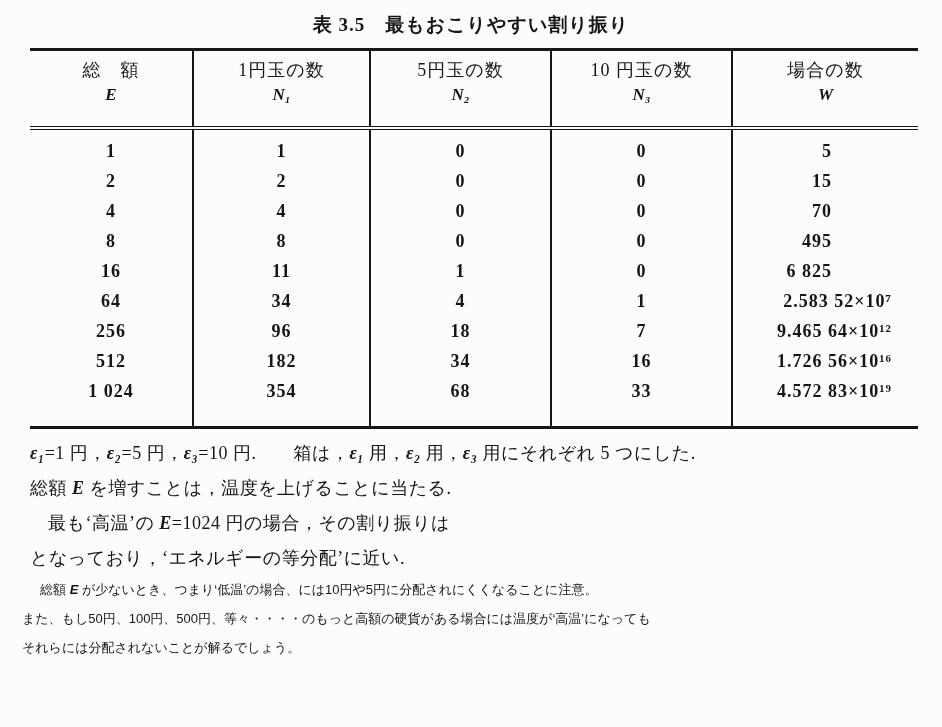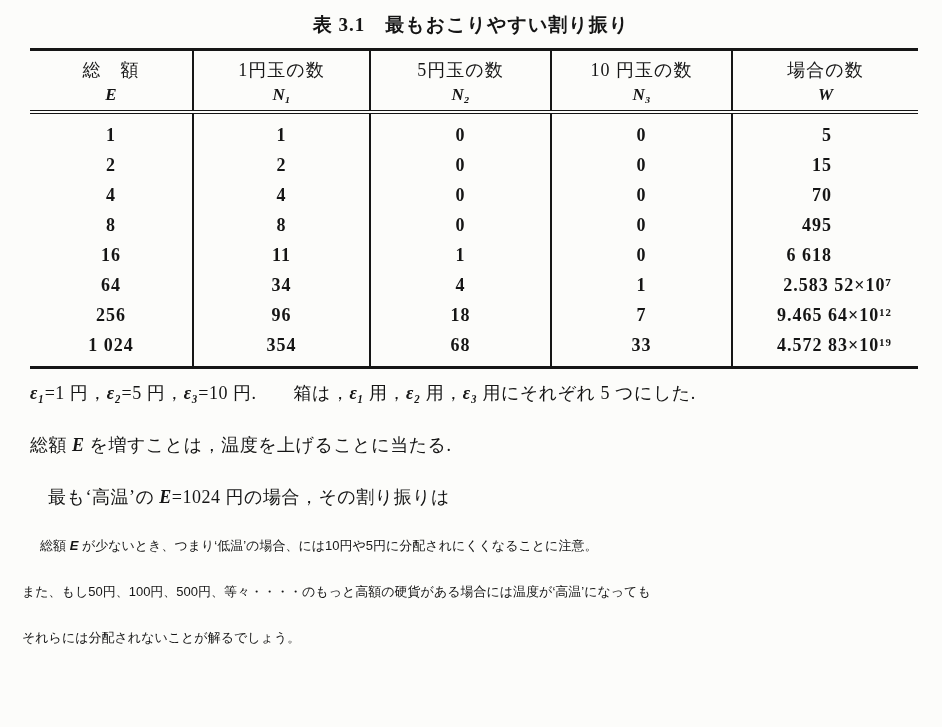--- a/index.html
+++ b/index.html
@@ -27,21 +27,21 @@
     border-bottom:3px solid #161616;
   }
   table.coins col.c0{width:163px;}
   table.coins col.c1{width:177px;}
   table.coins col.c2{width:181px;}
   table.coins col.c3{width:181px;}
   table.coins col.c4{width:186px;}
 
   table.coins th{
     border-bottom:4px double #161616;
-    padding:7px 0 5px 0;
+    padding:7px 0 21px 0;
     font-weight:normal;
     vertical-align:middle;
   }
   table.coins th:not(:last-child),
   table.coins td:not(:last-child){
     border-right:2px solid #161616;
   }
   .col-label{font-size:18px;letter-spacing:1px;}
   .col-symbol{
     font-size:17px;font-style:italic;font-weight:600;
@@ -50,45 +50,45 @@
   table.coins td{
     height:30px;
     text-align:center;
     font-size:18px;font-weight:600;
     letter-spacing:1px;
     padding:0;
   }
   table.coins td.w{text-align:right;padding-right:26px;}
   table.coins td.w-int{padding-right:86px;}
   table.coins tr:first-child td{padding-top:6px;}
-  table.coins tr:last-child td{padding-bottom:6px;}
+  table.coins tr:last-child td{padding-bottom:20px;}
 
   .notes{margin:12px 0 0 30px;width:890px;}
   .note{
     font-size:18px;
-    margin-top:28px;
+    margin-top:11px;
     letter-spacing:0.5px;
     white-space:nowrap;
   }
   .note.indent{padding-left:18px;}
   .note.gothic{
     font-family:Liberation Sans, sans-serif;
     font-size:13px;
     margin-left:-8px;
     letter-spacing:0;
   }
   .note .it{font-style:italic;font-weight:600;}
   .note.first{margin-top:10px;}
 </style>
 </head>
 <body>
 
 <div class="page">
 
-  <div class="title">表 3.1　最もおこりやすい割り振り</div>
+  <div class="title">表 3.5　最もおこりやすい割り振り</div>
 
   <table class="coins">
     <colgroup>
       <col class="c0">
         <col class="c1">
         <col class="c2">
         <col class="c3">
         <col class="c4">
     </colgroup>
     <thead>
@@ -142,48 +142,56 @@
           <td>8</td>
           <td>0</td>
           <td>0</td>
           <td class="w w-int">495</td>
         </tr>
         <tr>
           <td>16</td>
           <td>11</td>
           <td>1</td>
           <td>0</td>
-          <td class="w w-int">6 618</td>
+          <td class="w w-int">6 825</td>
         </tr>
         <tr>
           <td>64</td>
           <td>34</td>
           <td>4</td>
           <td>1</td>
           <td class="w">2.583 52×10⁷</td>
         </tr>
         <tr>
           <td>256</td>
           <td>96</td>
           <td>18</td>
           <td>7</td>
           <td class="w">9.465 64×10¹²</td>
         </tr>
         <tr>
+          <td>512</td>
+          <td>182</td>
+          <td>34</td>
+          <td>16</td>
+          <td class="w">1.726 56×10¹⁶</td>
+        </tr>
+        <tr>
           <td>1 024</td>
           <td>354</td>
           <td>68</td>
           <td>33</td>
           <td class="w">4.572 83×10¹⁹</td>
         </tr>
       </tbody>
   </table>
 
   <div class="notes">
       <div class="note first"><span class="it">ε₁</span><span>=1 円，</span><span class="it">ε₂</span><span>=5 円，</span><span class="it">ε₃</span><span>=10 円.　　箱は，</span><span class="it">ε₁</span><span> 用，</span><span class="it">ε₂</span><span> 用，</span><span class="it">ε₃</span><span> 用にそれぞれ 5 つにした.</span></div>
       <div class="note"><span>総額 </span><span class="it">E</span><span> を増すことは，温度を上げることに当たる.</span></div>
       <div class="note indent"><span>最も‘高温’の </span><span class="it">E</span><span>=1024 円の場合，その割り振りは</span></div>
+      <div class="note"><span>となっており，‘エネルギーの等分配’に近い.</span></div>
       <div class="note indent gothic"><span>総額 </span><span class="it">E</span><span> が少ないとき、つまり‘低温’の場合、には10円や5円に分配されにくくなることに注意。</span></div>
       <div class="note gothic"><span>また、もし50円、100円、500円、等々・・・・のもっと高額の硬貨がある場合には温度が‘高温’になっても</span></div>
       <div class="note gothic"><span>それらには分配されないことが解るでしょう。</span></div>
     </div>
 
 </div>
 
 </body></html>

